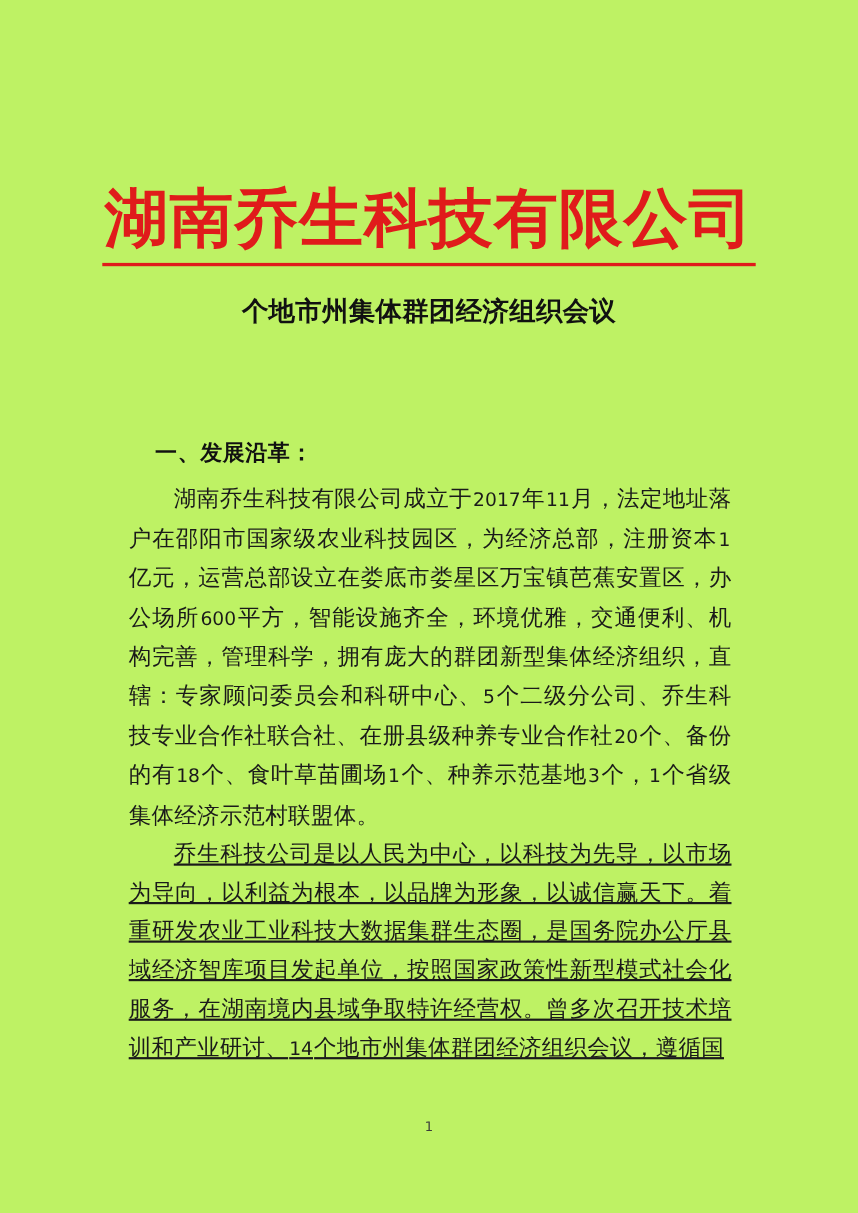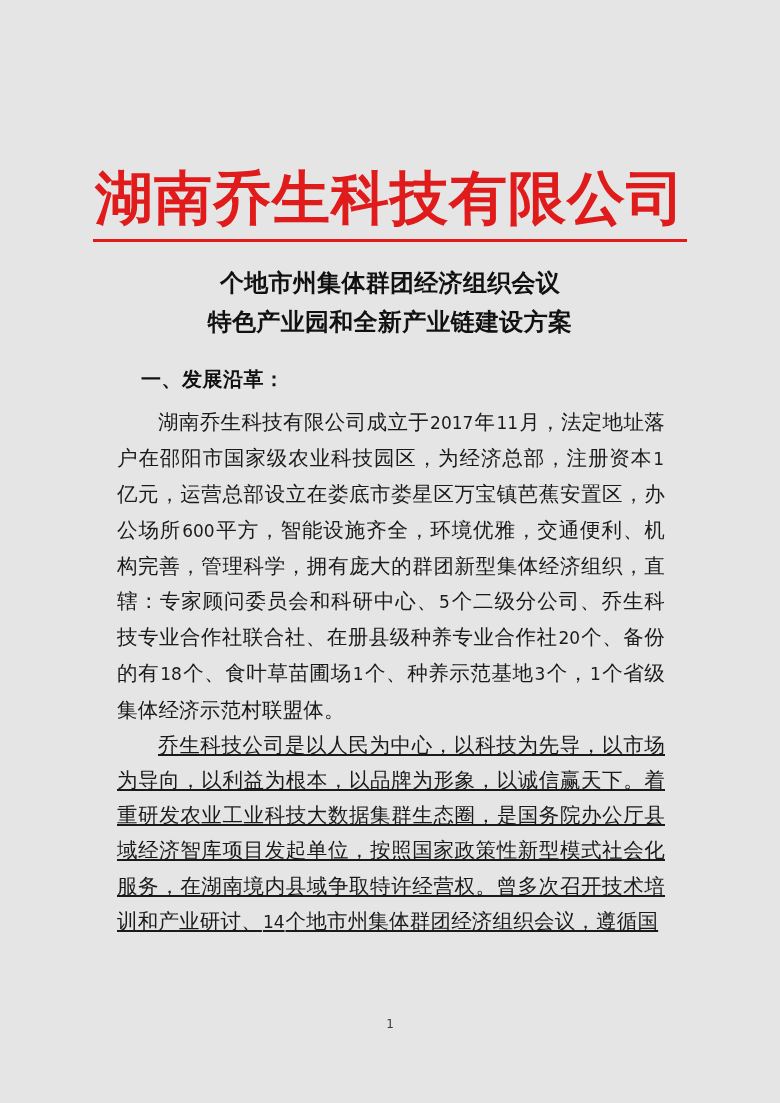--- a/index.html
+++ b/index.html
@@ -14,21 +14,21 @@
     font-family: "Liberation Serif", "DejaVu Serif", serif;
     color: #1a1a1a;
     overflow: hidden;
   }
 
   .page {
     position: absolute;
     top: 0; left: 0;
     width: 780px;
     height: 1103px;
-    background: #e5e5e5;
+    background: #bef264;
   }
 
   
   .doc-title-wrap {
     position: absolute;
     left: 0;
     top: 126px;
     width: 780px;
     text-align: center;
   }
@@ -60,21 +60,21 @@
     letter-spacing: 0.3px;
   }
   .doc-subtitle .sub-line {
     display: block;
   }
 
   
   .body-area {
     position: absolute;
     left: 117px;
-    top: 362px;
+    top: 394px;
     width: 548px;
   }
 
   .section-heading {
     font-family: "DejaVu Sans", "Liberation Sans", sans-serif;
     font-weight: bold;
     font-size: 20px;
     line-height: 35px;
     color: #111111;
     margin: 0 0 8px 0;
@@ -123,21 +123,20 @@
 <body>
 
 <div class="page">
 
   <div class="doc-title-wrap">
     <h1 class="doc-title">湖南乔生科技有限公司</h1>
   </div>
 
   <div class="doc-subtitle">
     <span class="sub-line">个地市州集体群团经济组织会议</span>
-    <span class="sub-line">特色产业园和全新产业链建设方案</span>
   </div>
 
   <div class="body-area">
     <h2 class="section-heading">一、发展沿革：</h2>
 
     <p class="para">湖南乔生科技有限公司成立于<span class="num">2017</span>年<span class="num">11</span>月，法定地址落户在邵阳市国家级农业科技园区，为经济总部，注册资本<span class="num">1</span>亿元，运营总部设立在娄底市娄星区万宝镇芭蕉安置区，办公场所<span class="num">600</span>平方，智能设施齐全，环境优雅，交通便利、机构完善，管理科学，拥有庞大的群团新型集体经济组织，直辖：专家顾问委员会和科研中心、<span class="num">5</span>个二级分公司、乔生科技专业合作社联合社、在册县级种养专业合作社<span class="num">20</span>个、备份的有<span class="num">18</span>个、食叶草苗圃场<span class="num">1</span>个、种养示范基地<span class="num">3</span>个，<span class="num">1</span>个省级集体经济示范村联盟体。</p>
 
     <p class="para">乔生科技公司是以人民为中心，以科技为先导，以市场为导向，以利益为根本，以品牌为形象，以诚信赢天下。着重研发农业工业科技大数据集群生态圈，是国务院办公厅县域经济智库项目发起单位，按照国家政策性新型模式社会化服务，在湖南境内县域争取特许经营权。曾多次召开技术培训和产业研讨、<span class="num">14</span>个地市州集体群团经济组织会议，遵循国</p>
   </div>
 

